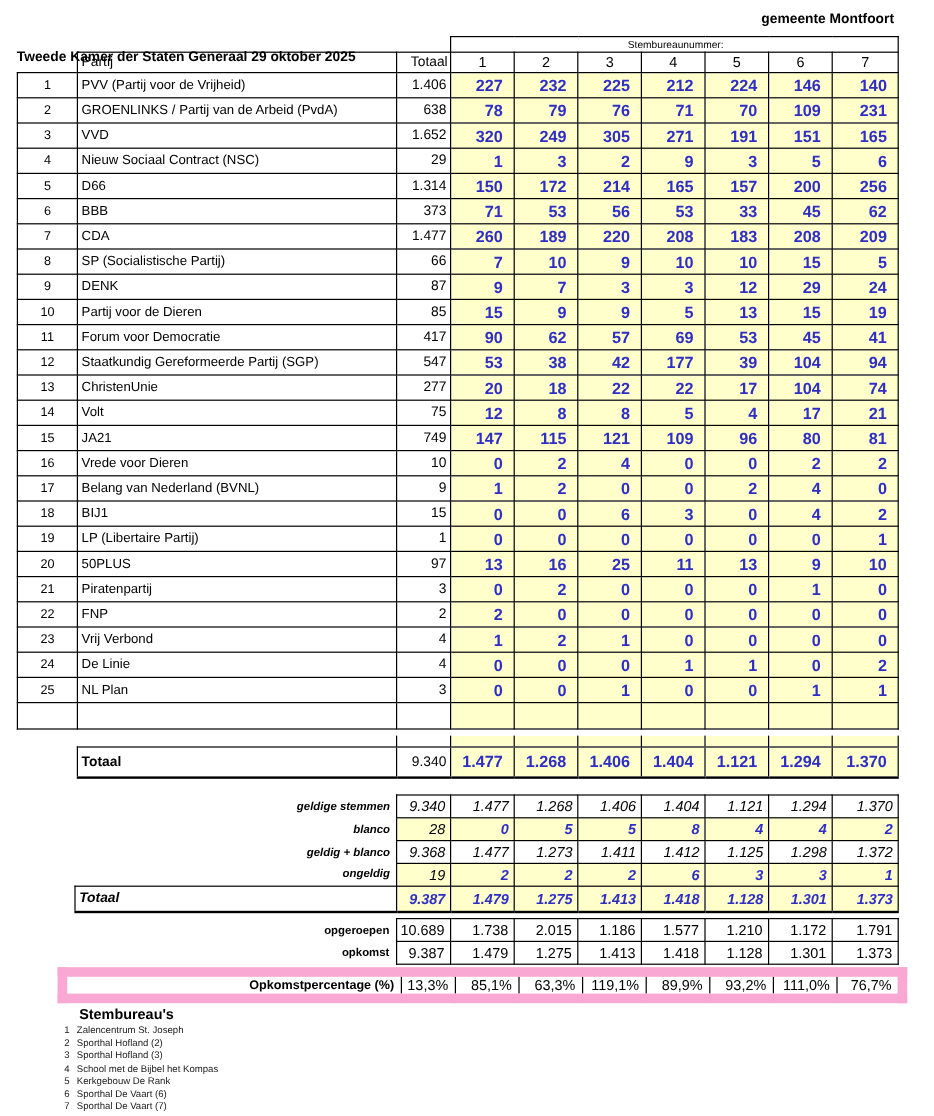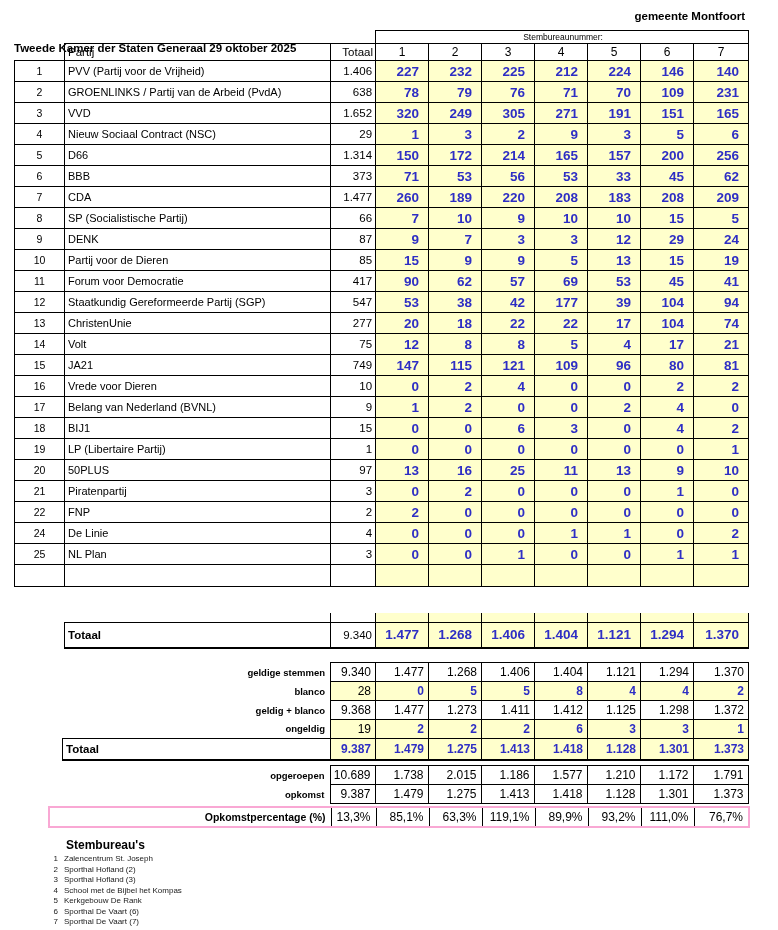--- a/index.html
+++ b/index.html
@@ -330,20 +330,32 @@
         <td class="b ptotal">2</td>
         <td class="b val yellow blue">2</td>
         <td class="b val yellow blue">0</td>
         <td class="b val yellow blue">0</td>
         <td class="b val yellow blue">0</td>
         <td class="b val yellow blue">0</td>
         <td class="b val yellow blue">0</td>
         <td class="b val yellow blue">0</td>
       </tr>
       <tr style="height: 21px;">
+        <td class="b nr">23</td>
+        <td class="b pname">Vrij Verbond</td>
+        <td class="b ptotal">4</td>
+        <td class="b val yellow blue">1</td>
+        <td class="b val yellow blue">2</td>
+        <td class="b val yellow blue">1</td>
+        <td class="b val yellow blue">0</td>
+        <td class="b val yellow blue">0</td>
+        <td class="b val yellow blue">0</td>
+        <td class="b val yellow blue">0</td>
+      </tr>
+      <tr style="height: 21px;">
         <td class="b nr">24</td>
         <td class="b pname">De Linie</td>
         <td class="b ptotal">4</td>
         <td class="b val yellow blue">0</td>
         <td class="b val yellow blue">0</td>
         <td class="b val yellow blue">0</td>
         <td class="b val yellow blue">1</td>
         <td class="b val yellow blue">1</td>
         <td class="b val yellow blue">0</td>
         <td class="b val yellow blue">2</td>
@@ -407,21 +419,21 @@
         <td class="b val yellow blue bb2">1.268</td>
         <td class="b val yellow blue bb2">1.406</td>
         <td class="b val yellow blue bb2">1.404</td>
         <td class="b val yellow blue bb2">1.121</td>
         <td class="b val yellow blue bb2">1.294</td>
         <td class="b val yellow blue bb2">1.370</td>
       </tr>
   </tbody>
 </table>
 
-<table class="abs" style="left:62px;top:662px;width:686px;">
+<table class="abs" style="left:62px;top:662px;width:686px;font-style:italic;">
   <colgroup>
     <col style="width:268px">
       <col style="width:45px">
     <col style="width:53px">
       <col style="width:53px">
       <col style="width:53px">
     <col style="width:53px">
       <col style="width:53px">
       <col style="width:53px">
       <col style="width:55px">
@@ -519,21 +531,21 @@
         <td class="b sv">1.275</td>
         <td class="b sv">1.413</td>
         <td class="b sv">1.418</td>
         <td class="b sv">1.128</td>
         <td class="b sv">1.301</td>
         <td class="b sv">1.373</td>
       </tr>
     </tbody>
 </table>
 
-<table class="abs" style="left:48px;top:806px;width:700px;border:2px solid #f9a8d4;">
+<table class="abs" style="left:48px;top:806px;width:700px;border:8px solid #f9a8d4;">
   <colgroup>
     <col style="width:282px">
       <col style="width:45px">
     <col style="width:53px">
       <col style="width:53px">
       <col style="width:53px">
     <col style="width:53px">
       <col style="width:53px">
       <col style="width:53px">
       <col style="width:55px">

